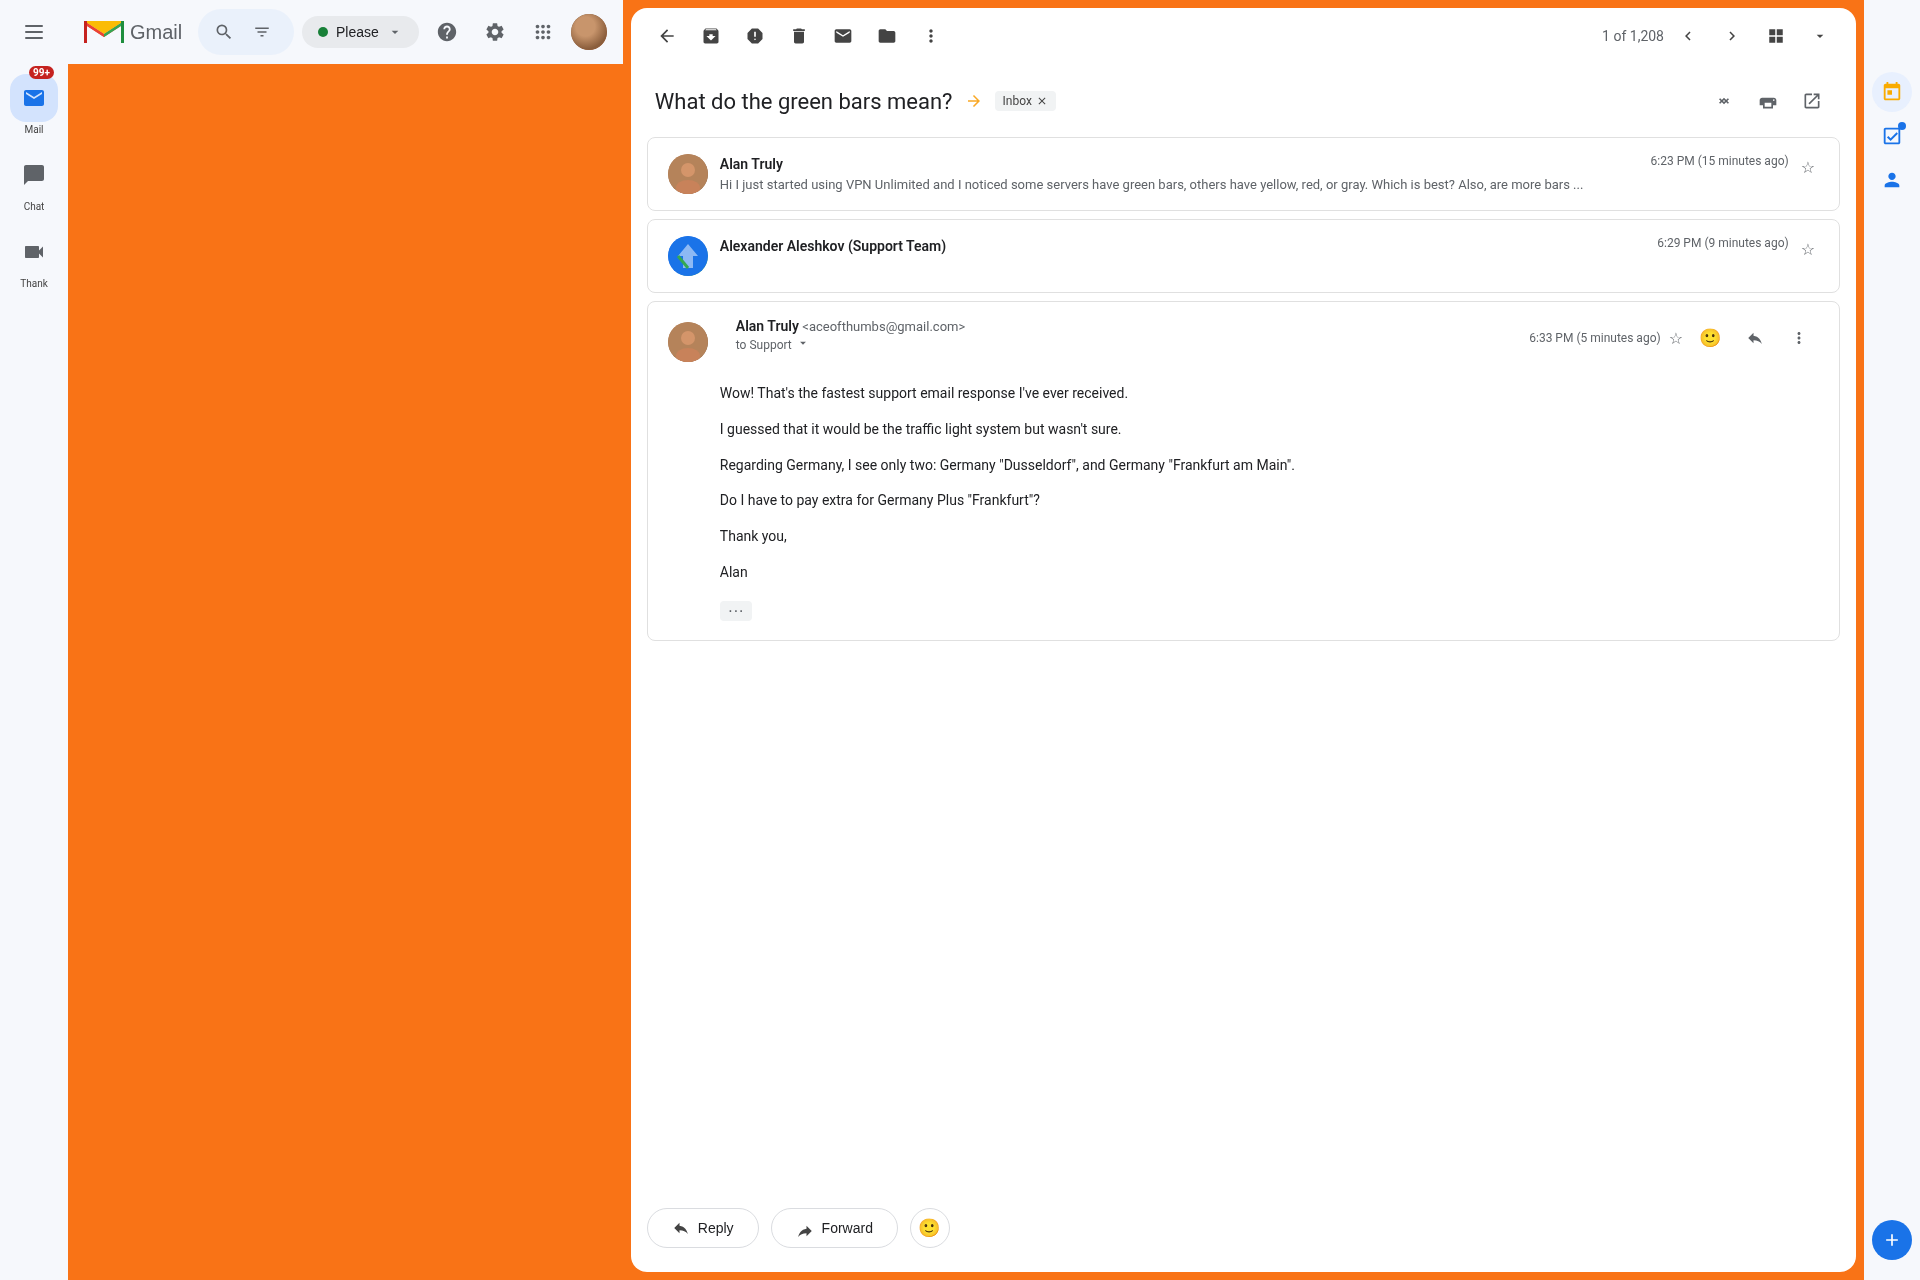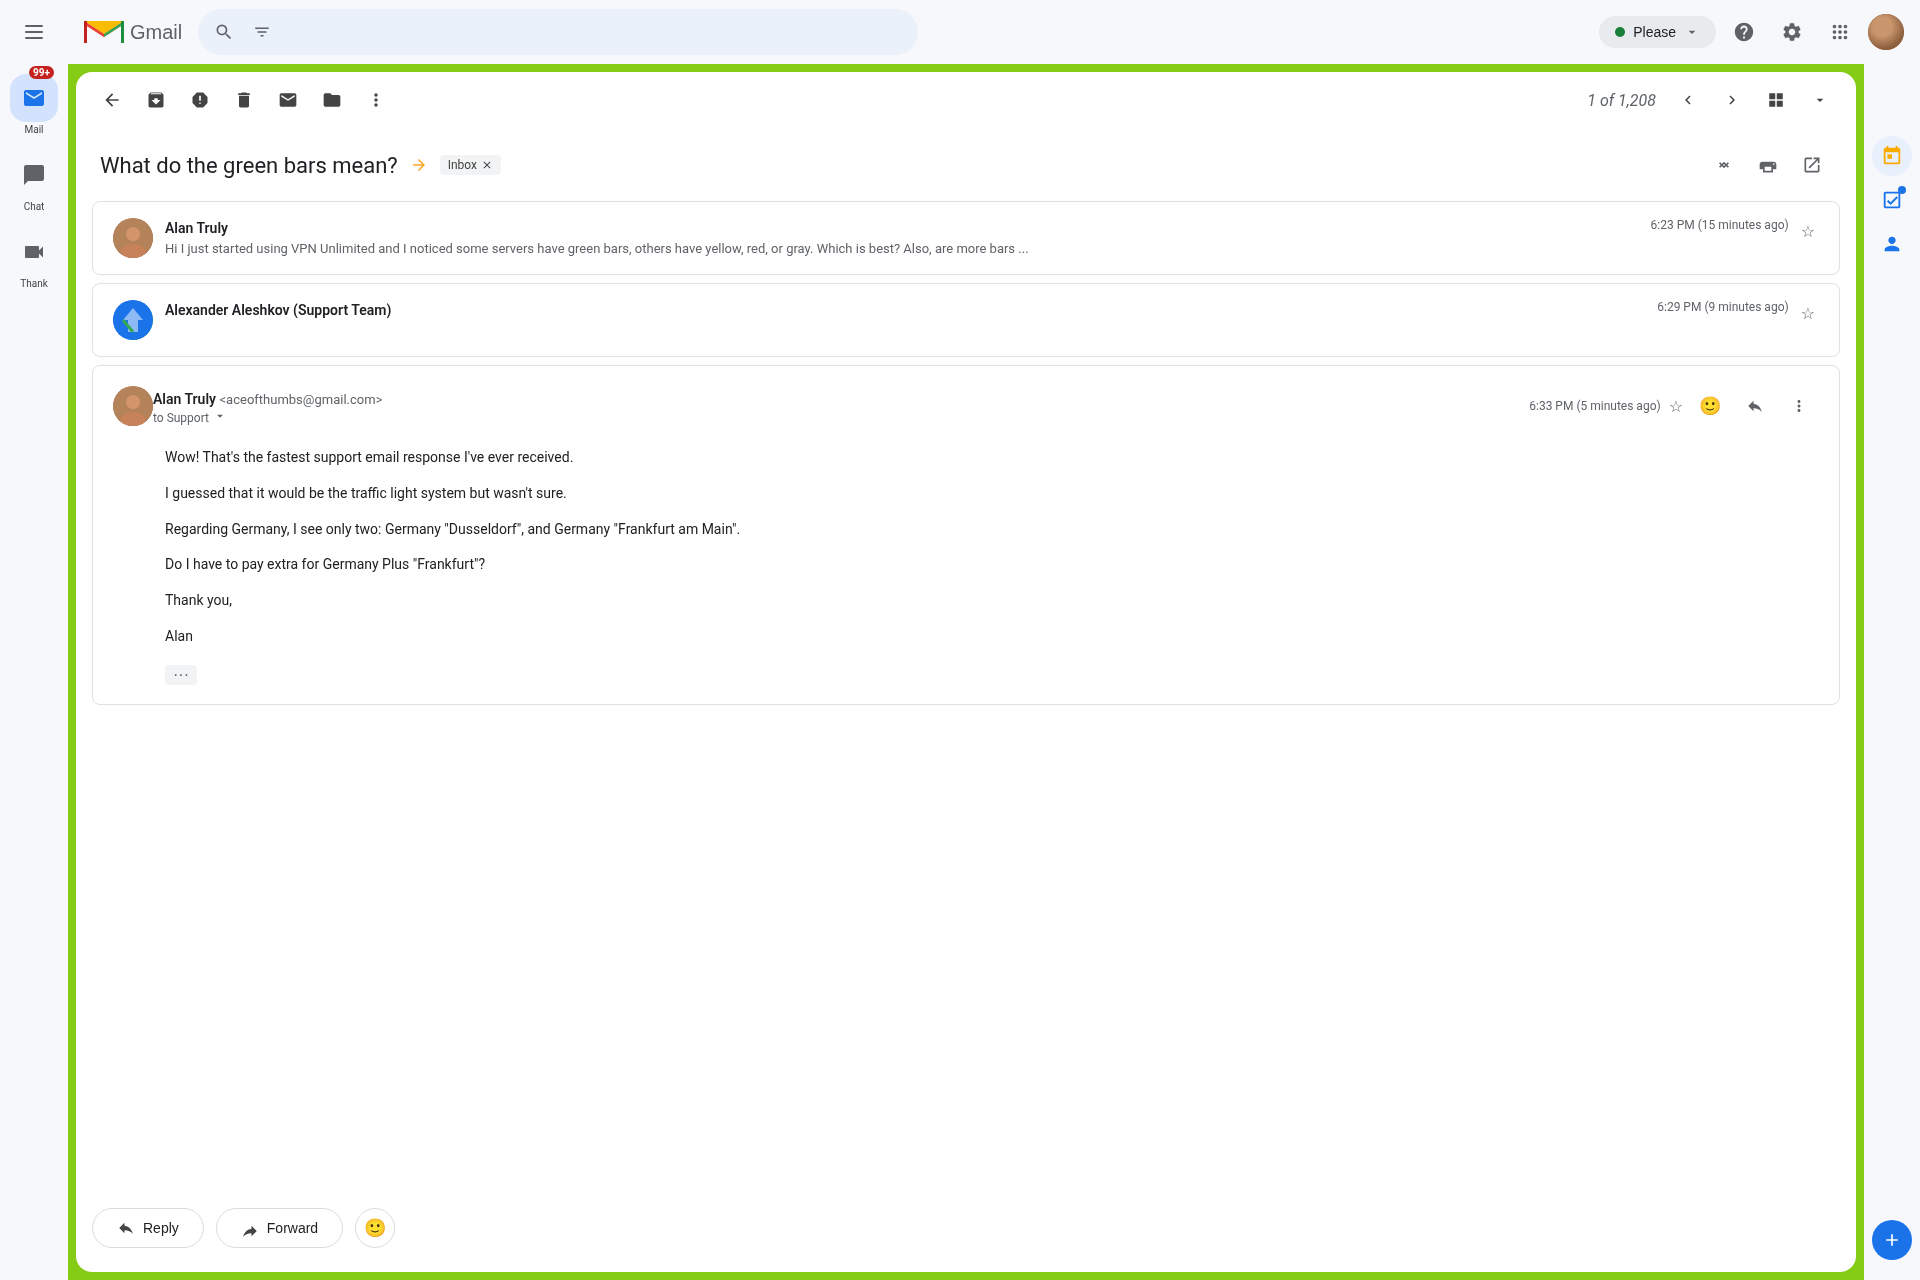--- a/index.html
+++ b/index.html
@@ -86,22 +86,22 @@
       flex-direction: column;
       align-items: center;
       cursor: pointer;
       padding: 6px 0;
     }
 
     
     .main-wrap {
       flex: 1;
       display: flex;
-      flex-direction: column;
-      background: #84cc16;
+      flex-direction: row;
+      background: #f97316;
     }
 
     
     .top-header {
       height: 64px;
       display: flex;
       align-items: center;
       padding: 0 16px;
       gap: 8px;
       background: #f6f8fc;
@@ -233,24 +233,23 @@
       background: transparent;
       cursor: pointer;
       display: flex;
       align-items: center;
       justify-content: center;
       color: #444;
       font-size: 16px;
     }
     .toolbar-spacer { flex: 1; }
     .pagination-text {
-      font-size: 16px;
+      font-size: 14px;
       color: #5f6368;
-      margin-right: 8px;
-      font-style: italic;
+      margin-right: 0;
     }
 
     
     .subject-area {
       padding: 16px 24px 8px;
       flex-shrink: 0;
     }
     .subject-line {
       display: flex;
       align-items: center;
@@ -726,21 +725,21 @@
             </div>
             <div class="email-time-area">
               <span class="email-time">6:29 PM (9 minutes ago)</span>
               <button class="star-btn">☆</button>
             </div>
           </div>
         </div>
 
         <div class="email-message expanded">
           <div class="expanded">
-            <div class="email-header-row" style="display:flex; align-items:flex-end; gap:0;">
+            <div class="email-header-row" style="display:flex; align-items:flex-start; gap:28px;">
               <div class="sender-avatar avatar-alan" style="margin-top:4px;">
                 <svg width="40" height="40" viewBox="0 0 40 40">
                   <circle cx="20" cy="20" r="20" fill="#b5835a"></circle>
                   <circle cx="20" cy="16" r="7" fill="#d4956a"></circle>
                   <ellipse cx="20" cy="34" rx="12" ry="8" fill="#c8825a"></ellipse>
                 </svg>
               </div>
               <div style="flex:1;">
                 <div style="display:flex; align-items:center; gap:8px;">
                   <span class="sender-name">

